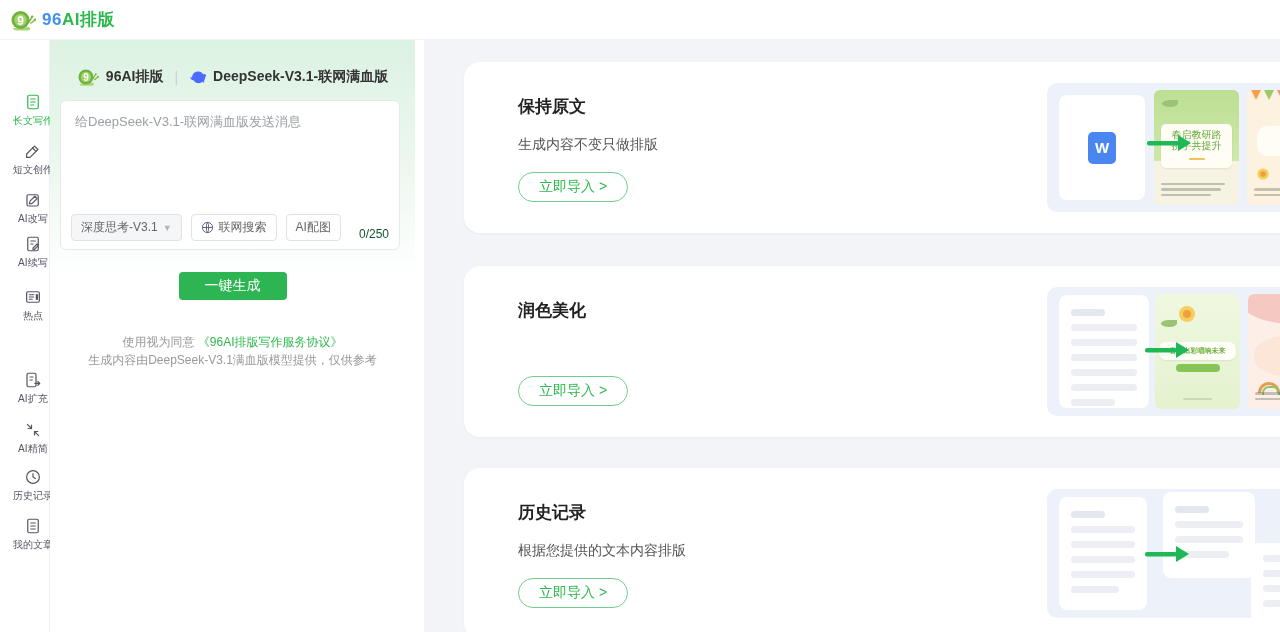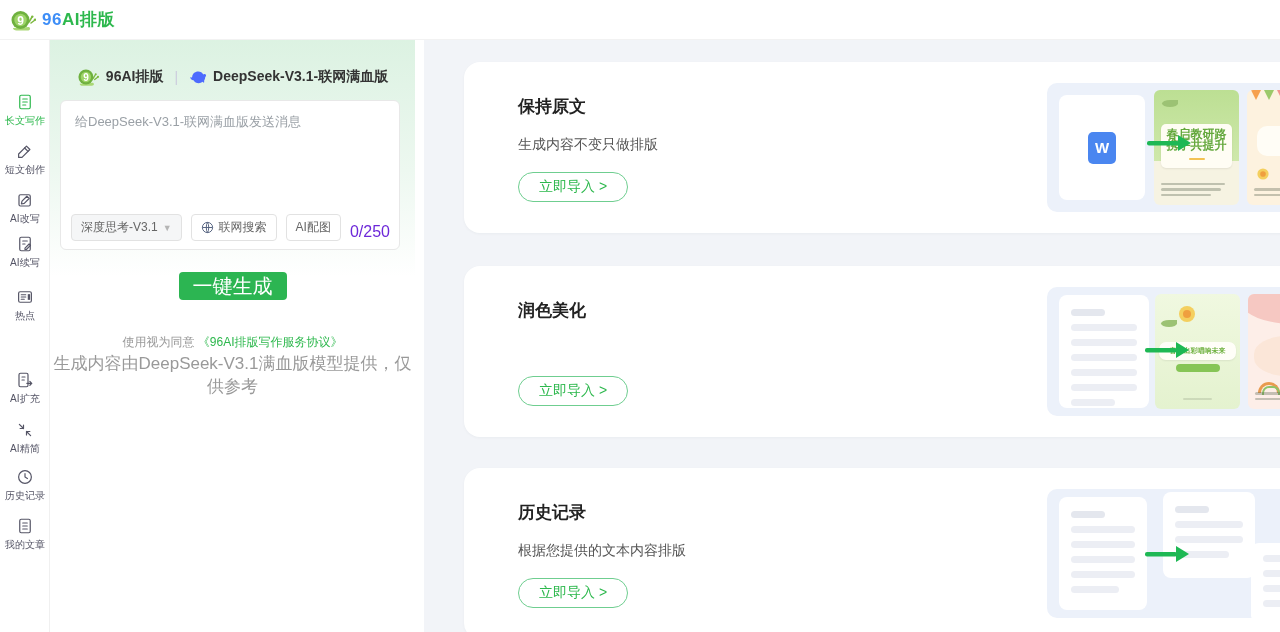--- a/index.html
+++ b/index.html
@@ -10,21 +10,21 @@
   .top-header { position:absolute; left:0; top:0; width:1280px; height:40px;
     background:#fff; border-bottom:1px solid #f2f2f2; display:flex; align-items:center; padding-left:10px; }
   .logo-wrap { display:flex; align-items:center; gap:6px; }
   .logo-text { font-size:17px; font-weight:bold; letter-spacing:.5px; }
   .logo-text .blue { color:#3e8ef7; }
   .logo-text .green { color:#2db84d; }
 
   
   .sidebar { position:absolute; left:0; top:40px; width:50px; height:592px;
     background:#fff; border-right:1px solid #f0f0f0; }
-  .side-item { position:absolute; left:0; width:50px; text-align:center; color:#556; cursor:pointer; }
+  .side-item { position:absolute; left:8px; width:50px; text-align:center; color:#556; cursor:pointer; }
   .side-item .lbl { display:block; font-size:11px; margin-top:2px; transform:scale(.92); white-space:nowrap; }
   .side-item svg { display:block; margin:0 auto; }
   .side-item.active { color:#2db84d; }
   .side-item.active .pill { position:absolute; left:3px; right:3px; top:-7px; bottom:-6px;
     background:#e6f7eb; border-radius:8px; z-index:-1; }
 
   
   .middle { position:absolute; left:50px; top:40px; width:365px; height:592px;
     background:linear-gradient(180deg,#dcf2e2 0%, #edf8f0 22%, #ffffff 40%, #ffffff 100%); }
   .panel-header { position:absolute; top:27px; left:0; width:100%; display:flex;
@@ -35,27 +35,27 @@
   .composer textarea { width:100%; height:96px; border:none; outline:none; resize:none;
     background:transparent; padding:12px 14px; font-size:13px; color:#333;
     font-family:"Liberation Sans","DejaVu Sans",sans-serif; }
   .composer textarea::placeholder { color:#9aa0a6; }
   .composer-controls { position:absolute; left:10px; right:10px; bottom:8px;
     display:flex; align-items:flex-end; gap:9px; }
   .chip { font-size:12px; color:#666; border:1px solid #e2e2e2; background:#fff;
     border-radius:4px; padding:4px 9px; display:flex; align-items:center; gap:5px; cursor:pointer; white-space:nowrap; }
   .chip.dropdown { background:#f5f6f7; }
   .chip .caret { font-size:9px; color:#b5b5b5; }
-  .char-counter { margin-left:auto; font-size:16px; color:#6d28d9; }
+  .char-counter { margin-left:auto; font-size:12px; color:#14532d; }
   .generate-btn { position:absolute; left:50%; transform:translateX(-50%); top:232px;
-    width:108px; height:28px; background:#2cb552; color:#fff; font-size:20px;
+    width:108px; height:28px; background:#2cb552; color:#fff; font-size:14px;
     border:none; border-radius:4px; cursor:pointer; }
   .agree-line { position:absolute; top:294px; width:100%; text-align:center; font-size:12px; color:#999; }
   .agree-line a { color:#2db84d; text-decoration:none; cursor:pointer; }
-  .disclaimer { position:absolute; top:312px; width:100%; text-align:center; font-size:17px; color:#999; }
+  .disclaimer { position:absolute; top:312px; width:100%; text-align:center; font-size:12px; color:#999; }
 
   
   .right-area { position:absolute; left:424px; top:40px; width:865px; height:592px;
     background:#f2f4f8; overflow:hidden; }
   .card { position:absolute; left:40px; width:920px; height:171px; background:#fff;
     border-radius:16px; box-shadow:0 1px 3px rgba(30,40,60,.04); }
   .card-title { position:absolute; left:54px; top:33px; font-size:17px; font-weight:bold; color:#222; }
   .card-desc { position:absolute; left:54px; top:74px; font-size:14px; color:#555; }
   .cta-btn { position:absolute; left:54px; top:110px; height:30px; padding:0 20px;
     background:#fff; border:1px solid #6fce90; border-radius:16px; color:#2db84d;
@@ -67,21 +67,21 @@
   .doc .sk.t { width:34px; background:#e4e7ee; }
   .word-icon { position:absolute; left:50%; top:50%; transform:translate(-50%,-50%);
     width:28px; height:32px; background:#4a86f0; border-radius:5px; display:flex;
     align-items:center; justify-content:center; color:#fff; font-weight:bold; font-size:15px; }
   .g-arrow { position:absolute; z-index:3; }
   .poster { position:absolute; width:85px; top:7px; height:115px; border-radius:6px; overflow:hidden; }
   .poster .mini-lines { position:absolute; left:7px; right:7px; bottom:6px; }
   .poster .mini-lines i { display:block; height:2.5px; background:rgba(90,100,80,.35); border-radius:2px; margin-bottom:3px; }
   .p-green1 { background:linear-gradient(180deg,#bcdf93 0%,#cfe8ab 62%,#f6f3e2 62%,#f6f3e2 100%); }
   .p-label { position:absolute; left:7px; right:7px; top:34px; background:#fffdf4; border-radius:5px;
-    padding:5px 2px 6px; text-align:center; color:#64a83c; font-weight:bold; font-size:12px; line-height:11px;
+    padding:5px 2px 6px; text-align:center; color:#64a83c; font-weight:normal; font-size:10px; line-height:11px;
     box-shadow:0 1px 2px rgba(0,0,0,.08); }
   .p-label .tag { display:inline-block; margin-top:3px; background:#f3c254; color:#fff;
     font-size:5px; font-weight:normal; border-radius:4px; padding:1px 8px; line-height:6px; }
   .p-orange { background:#fdf2df; }
   .bunting { position:absolute; top:0; left:0; right:0; height:14px; display:flex; gap:3px; padding-left:4px; }
   .bunting i { width:0; height:0; border-left:5px solid transparent; border-right:5px solid transparent; }
   .blob { position:absolute; background:#fffdf6; border-radius:10px; text-align:center;
     font-size:8px; font-weight:bold; padding-top:8px; }
   .p-green2 { background:linear-gradient(180deg,#f0f8e0 0%,#e4f2cf 100%); }
   .p-label2 { position:absolute; left:4px; right:4px; top:48px; background:#fffef8; border-radius:7px;

